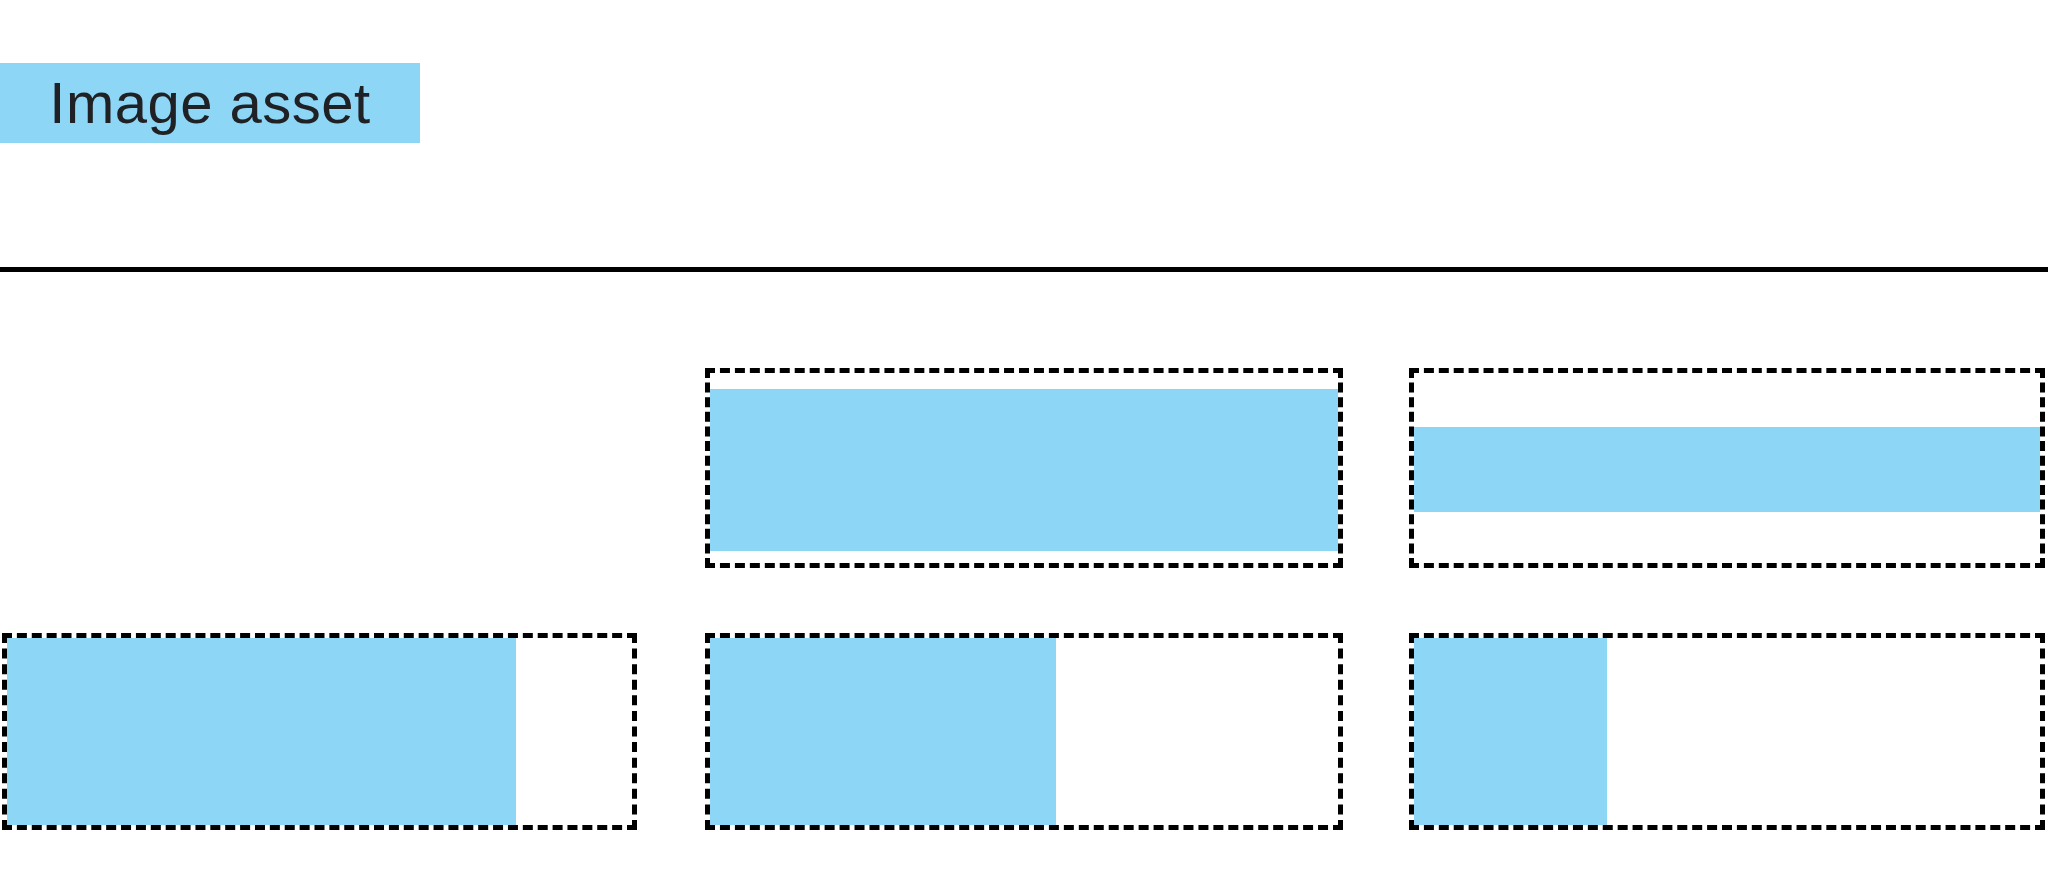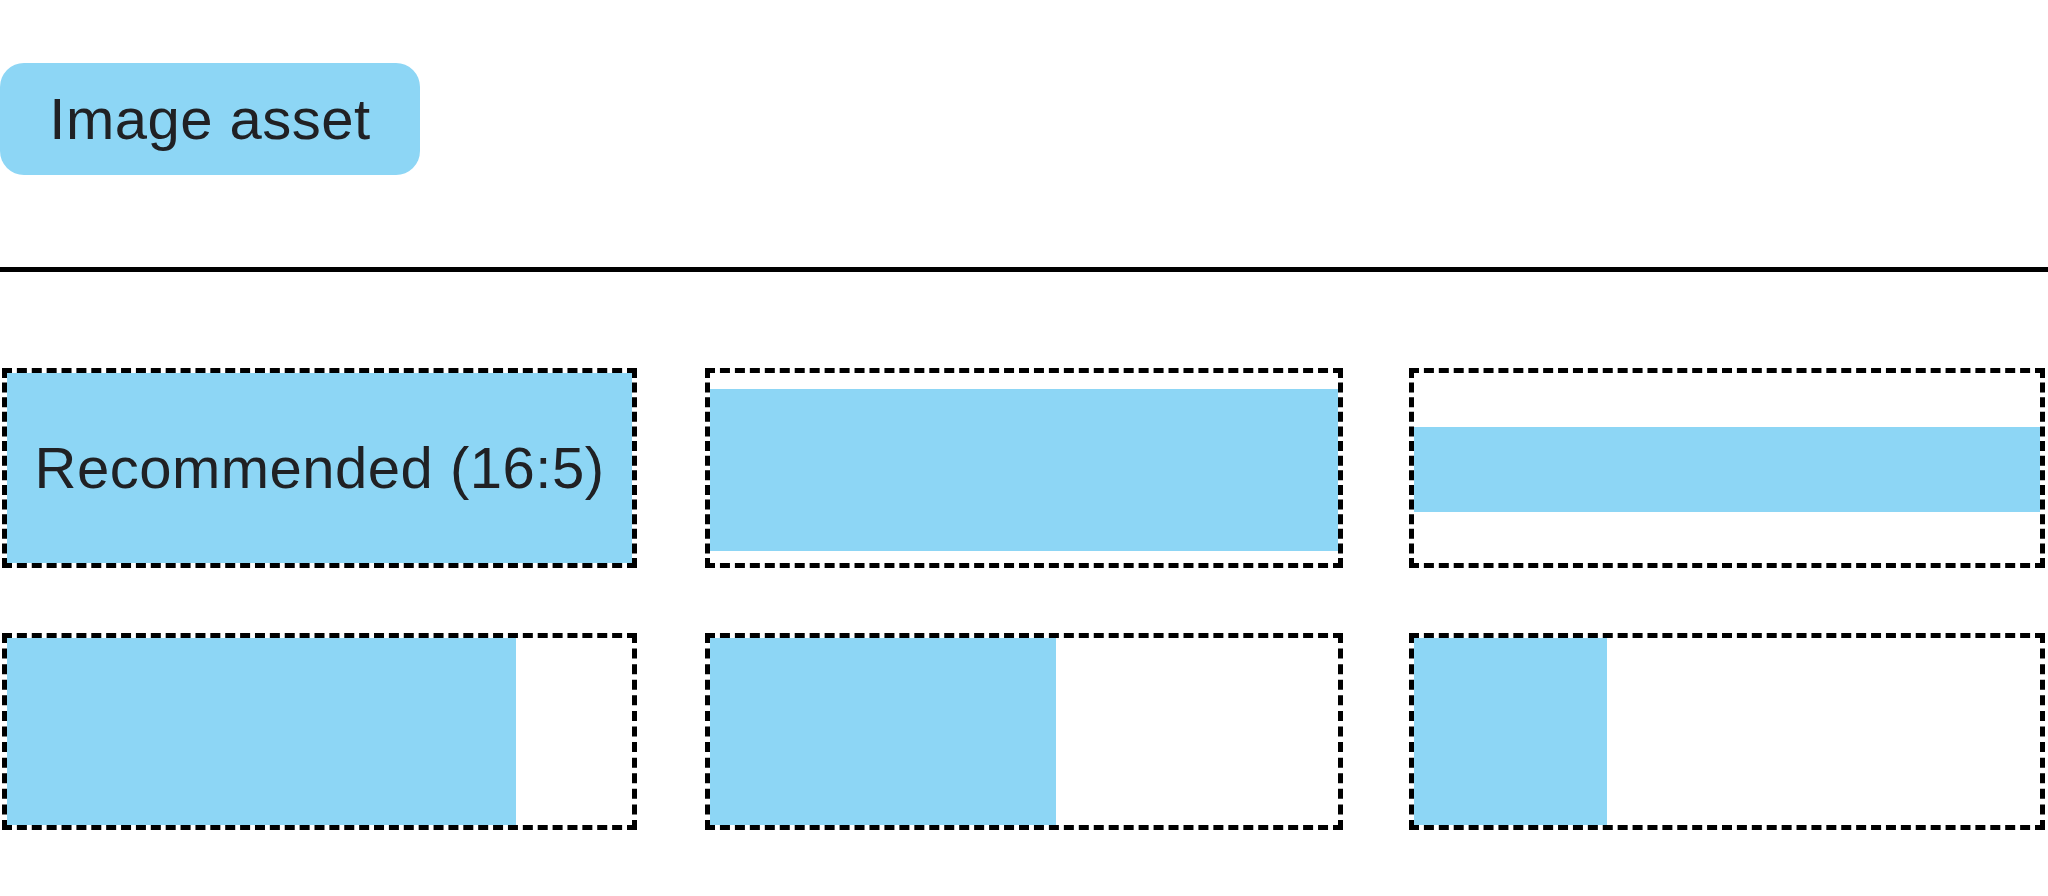--- a/index.html
+++ b/index.html
@@ -20,23 +20,23 @@
     font-size: 58px;
     line-height: 1;
     letter-spacing: 0.5px;
     white-space: nowrap;
     color: var(--text, #202124);
   }
   
   .swatch {
     position: absolute;
     left: 0; top: 63px;
-    width: 420px; height: 112px;
+    width: 420px; height: 80px;
     background: var(--blue, #8DD6F5);
-    display: flex; align-items: center; justify-content: center; border-radius: 24px;
+    display: flex; align-items: center; justify-content: center;
   }
   .header-space {
     position: absolute;
     left: 456px; top: 63px;
     width: 906px; height: 110px;
     box-sizing: border-box;
     border: 5px dashed var(--line, #000000);
     display: flex; align-items: center; justify-content: center;
     background: #ffffff;
   }
@@ -69,25 +69,20 @@
 
 <div class="canvas">
 
   <div class="swatch">
     <span class="label">Image asset</span>
   </div>
 
 
   <div class="divider"></div>
 
-  <div class="cell r1 c1">
-    <div class="fill" style="inset: 0px;">
-      <span class="label">Recommended (16:5)</span>
-    </div>
-  </div>
 
   <div class="cell r1 c2">
     <div class="fill" style="inset: 16px 0px 12px;"></div>
   </div>
 
   <div class="cell r1 c3">
     <div class="fill" style="left: 0px; top: 54px; right: 0px; height: 85px;"></div>
   </div>
 
   <div class="cell r2 c1">

